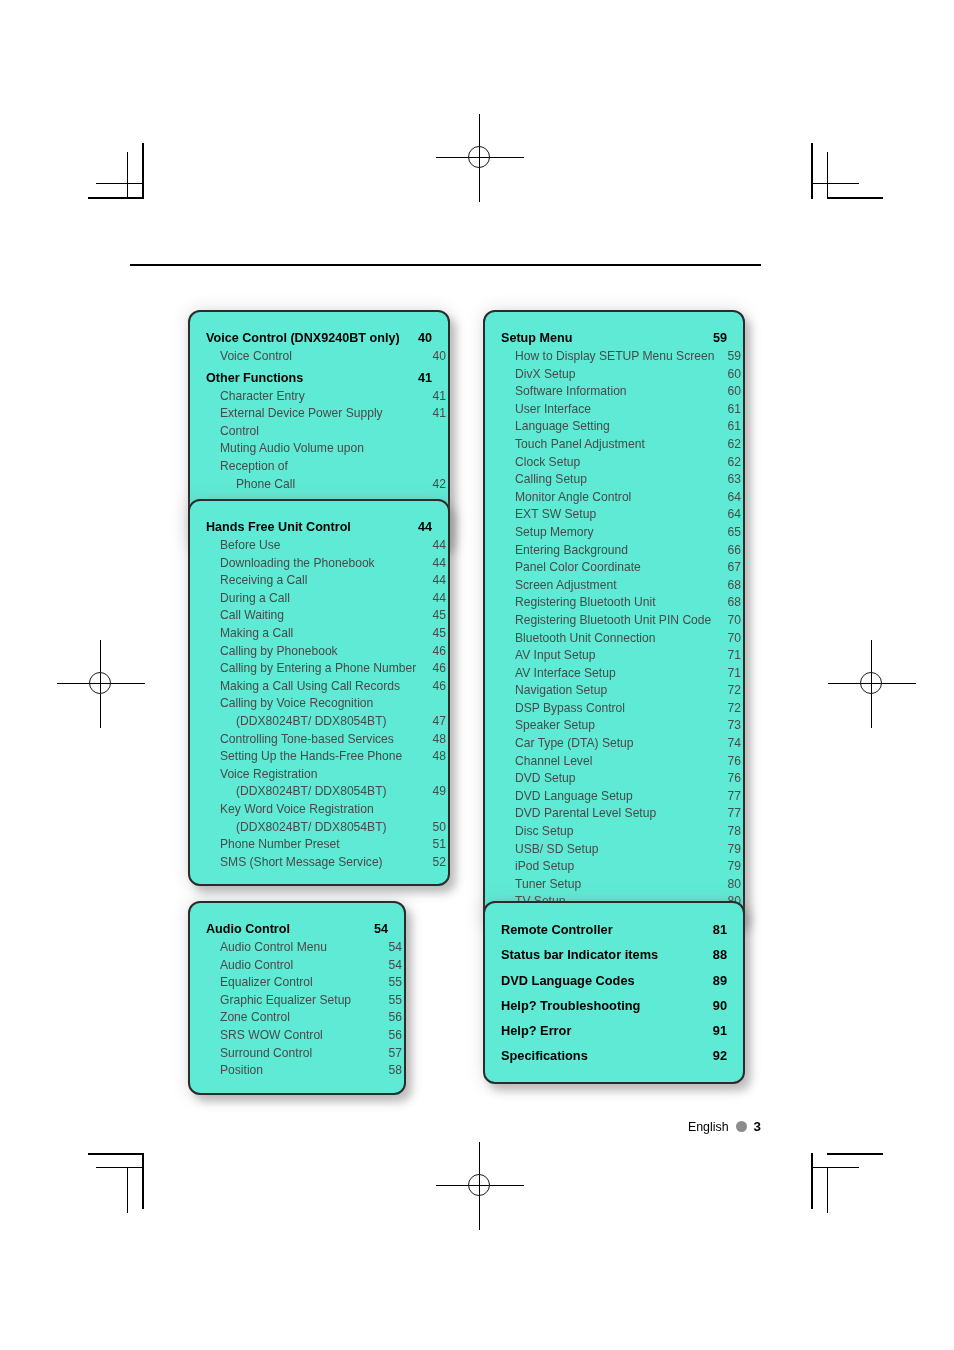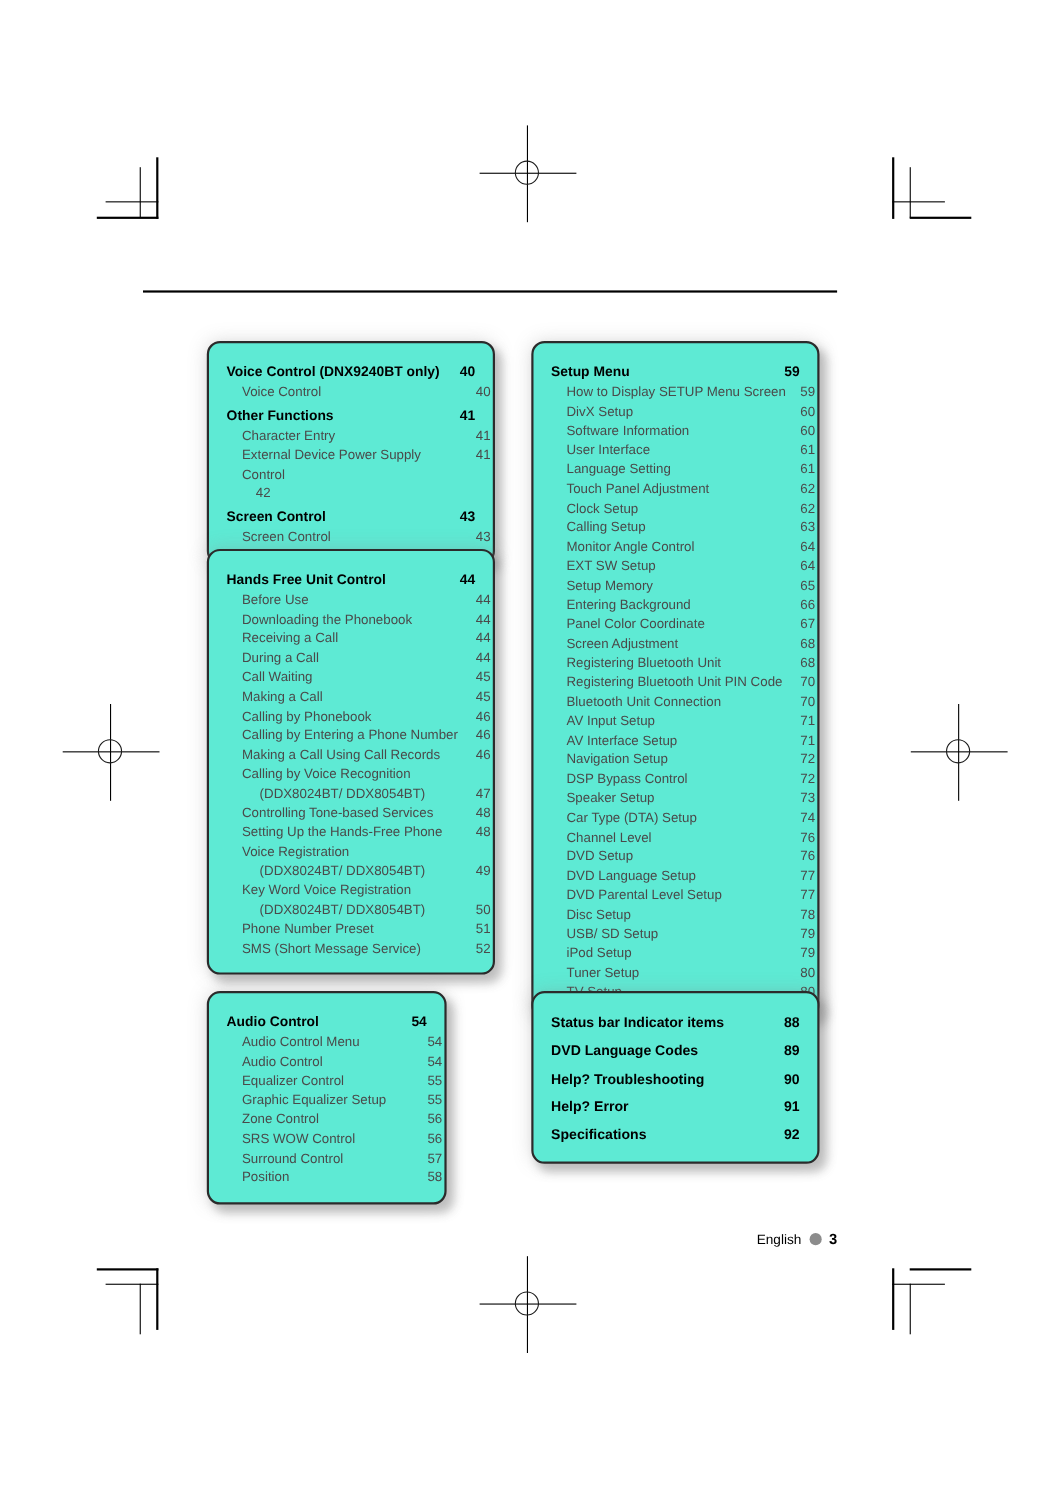--- a/index.html
+++ b/index.html
@@ -206,20 +206,21 @@
     </div>
     <div class="row entry">
       <span class="txt">Character Entry</span>
       <span class="pg">41</span>
     </div>
     <div class="row entry">
       <span class="txt">External Device Power Supply Control</span>
       <span class="pg">41</span>
     </div>
     <div class="row entry two-line">
+      <span class="txt">Muting Audio Volume upon Reception of<span class="cont">Phone Call</span></span>
       <span class="pg">42</span>
     </div>
     <div class="row chapter">
       <span class="txt">Screen Control</span>
       <span class="pg">43</span>
     </div>
     <div class="row entry">
       <span class="txt">Screen Control</span>
       <span class="pg">43</span>
     </div>
@@ -464,20 +465,24 @@
       <span class="txt">Surround Control</span>
       <span class="pg">57</span>
     </div>
     <div class="row entry">
       <span class="txt">Position</span>
       <span class="pg">58</span>
     </div>
   </div>
 
 <div class="toc-box" style="left:483px; top:901px; width:262px;">
+    <div class="row bigchapter">
+      <span class="txt">Remote Controller</span>
+      <span class="pg">81</span>
+    </div>
     <div class="row bigchapter">
       <span class="txt">Status bar Indicator items</span>
       <span class="pg">88</span>
     </div>
     <div class="row bigchapter">
       <span class="txt">DVD Language Codes</span>
       <span class="pg">89</span>
     </div>
     <div class="row bigchapter">
       <span class="txt">Help? Troubleshooting</span>

